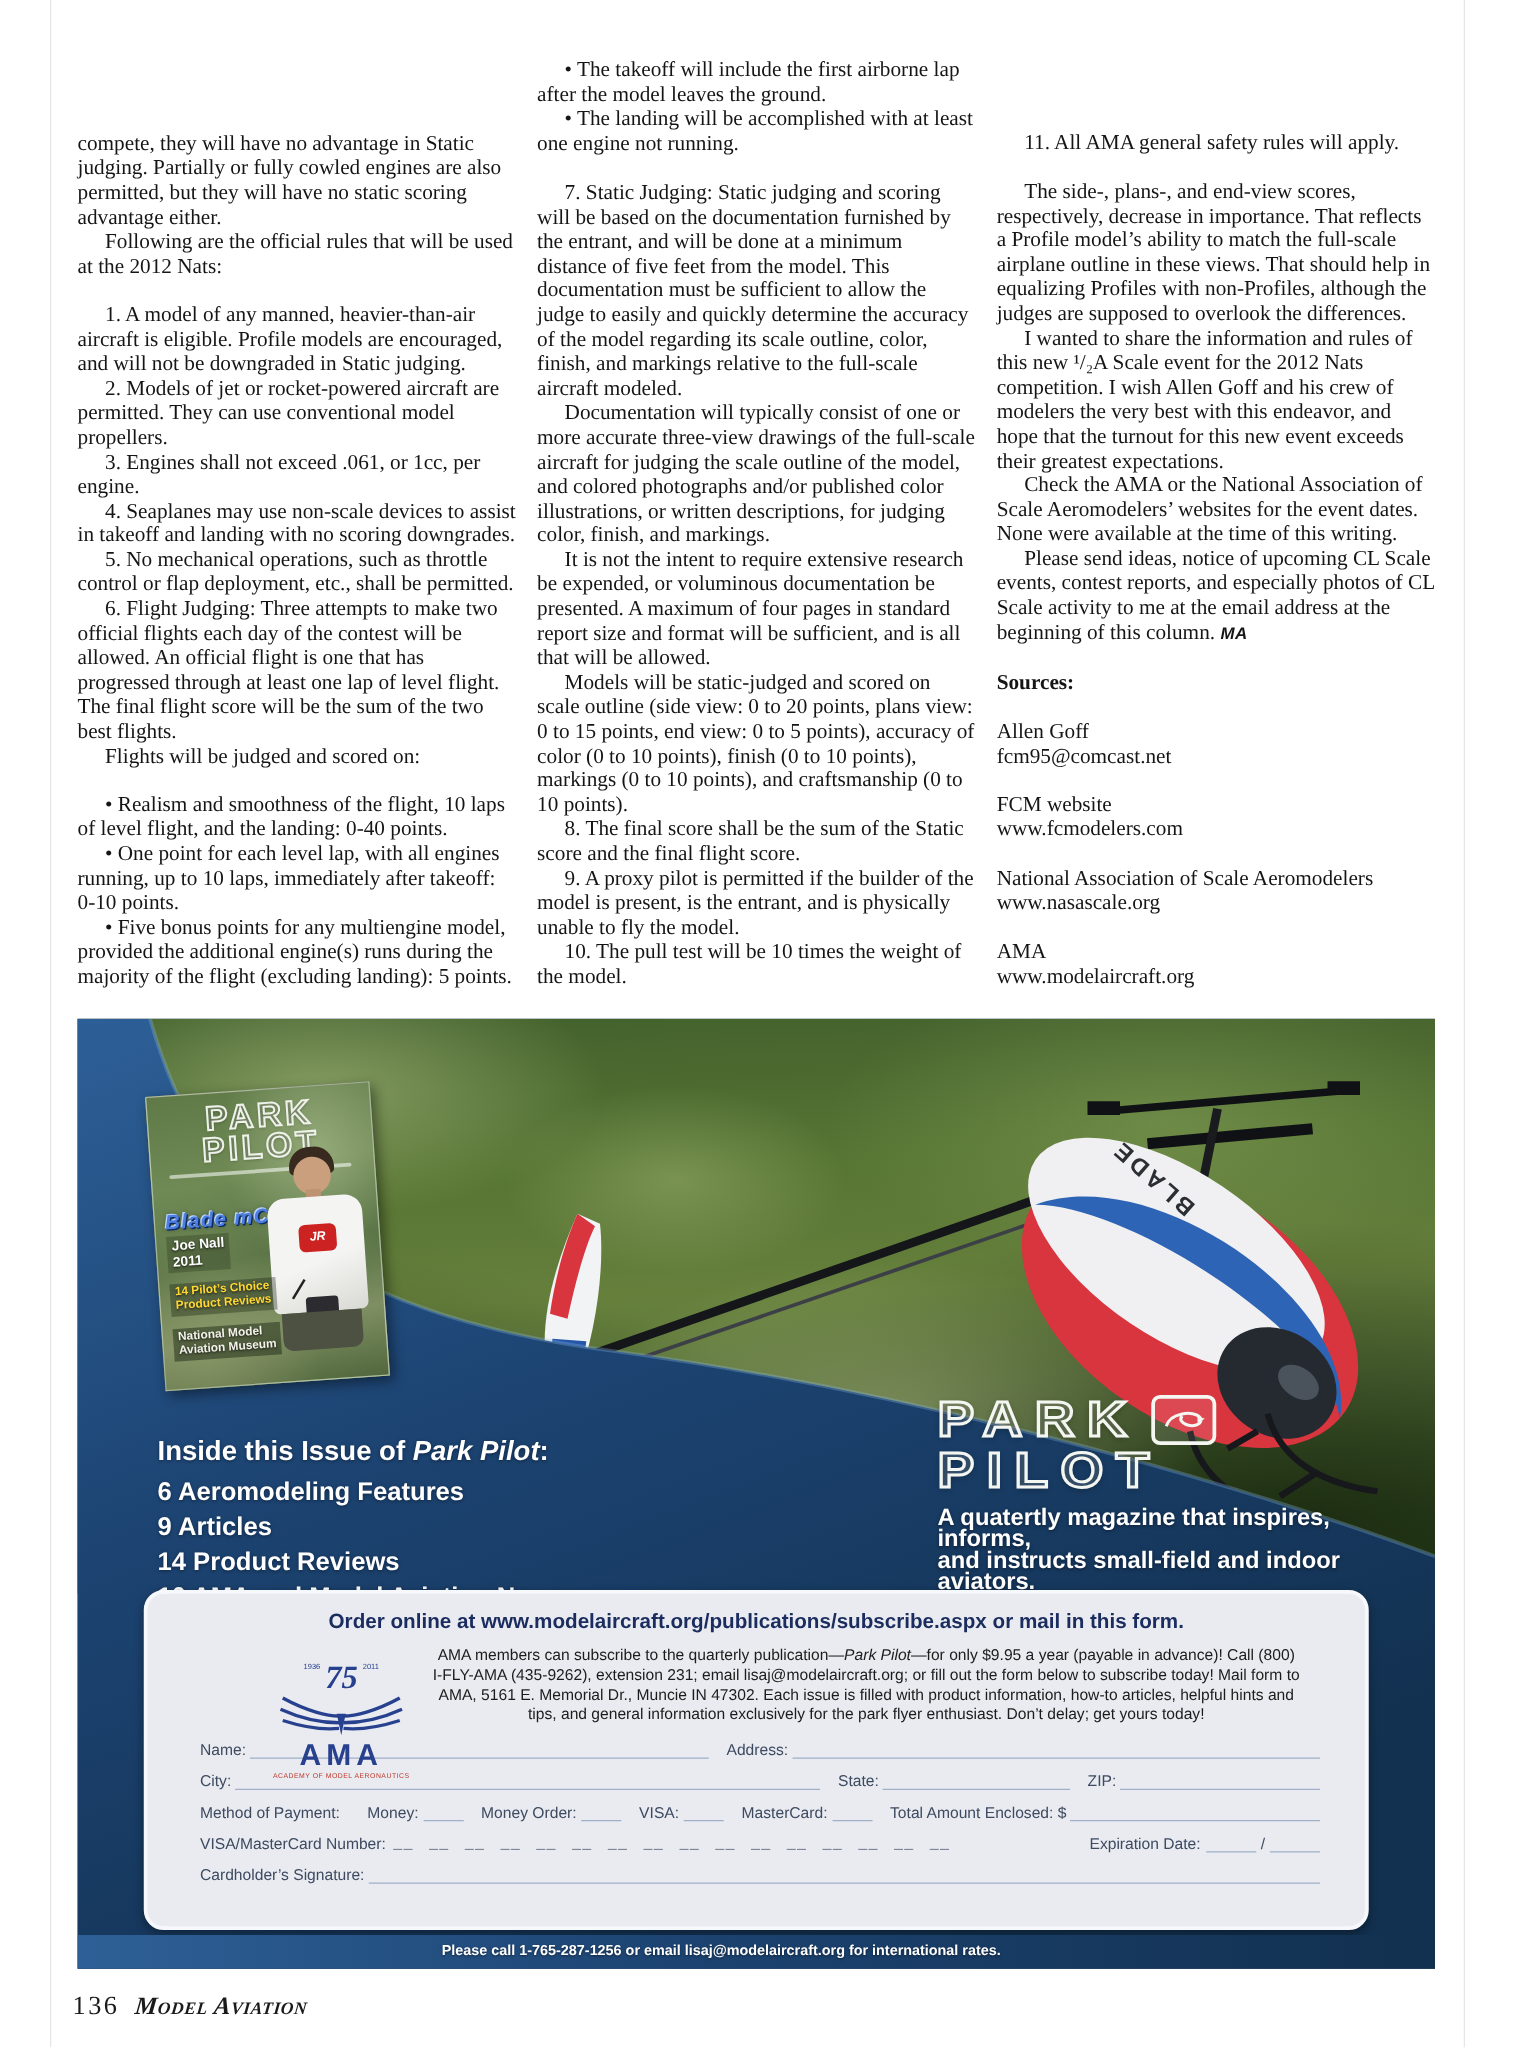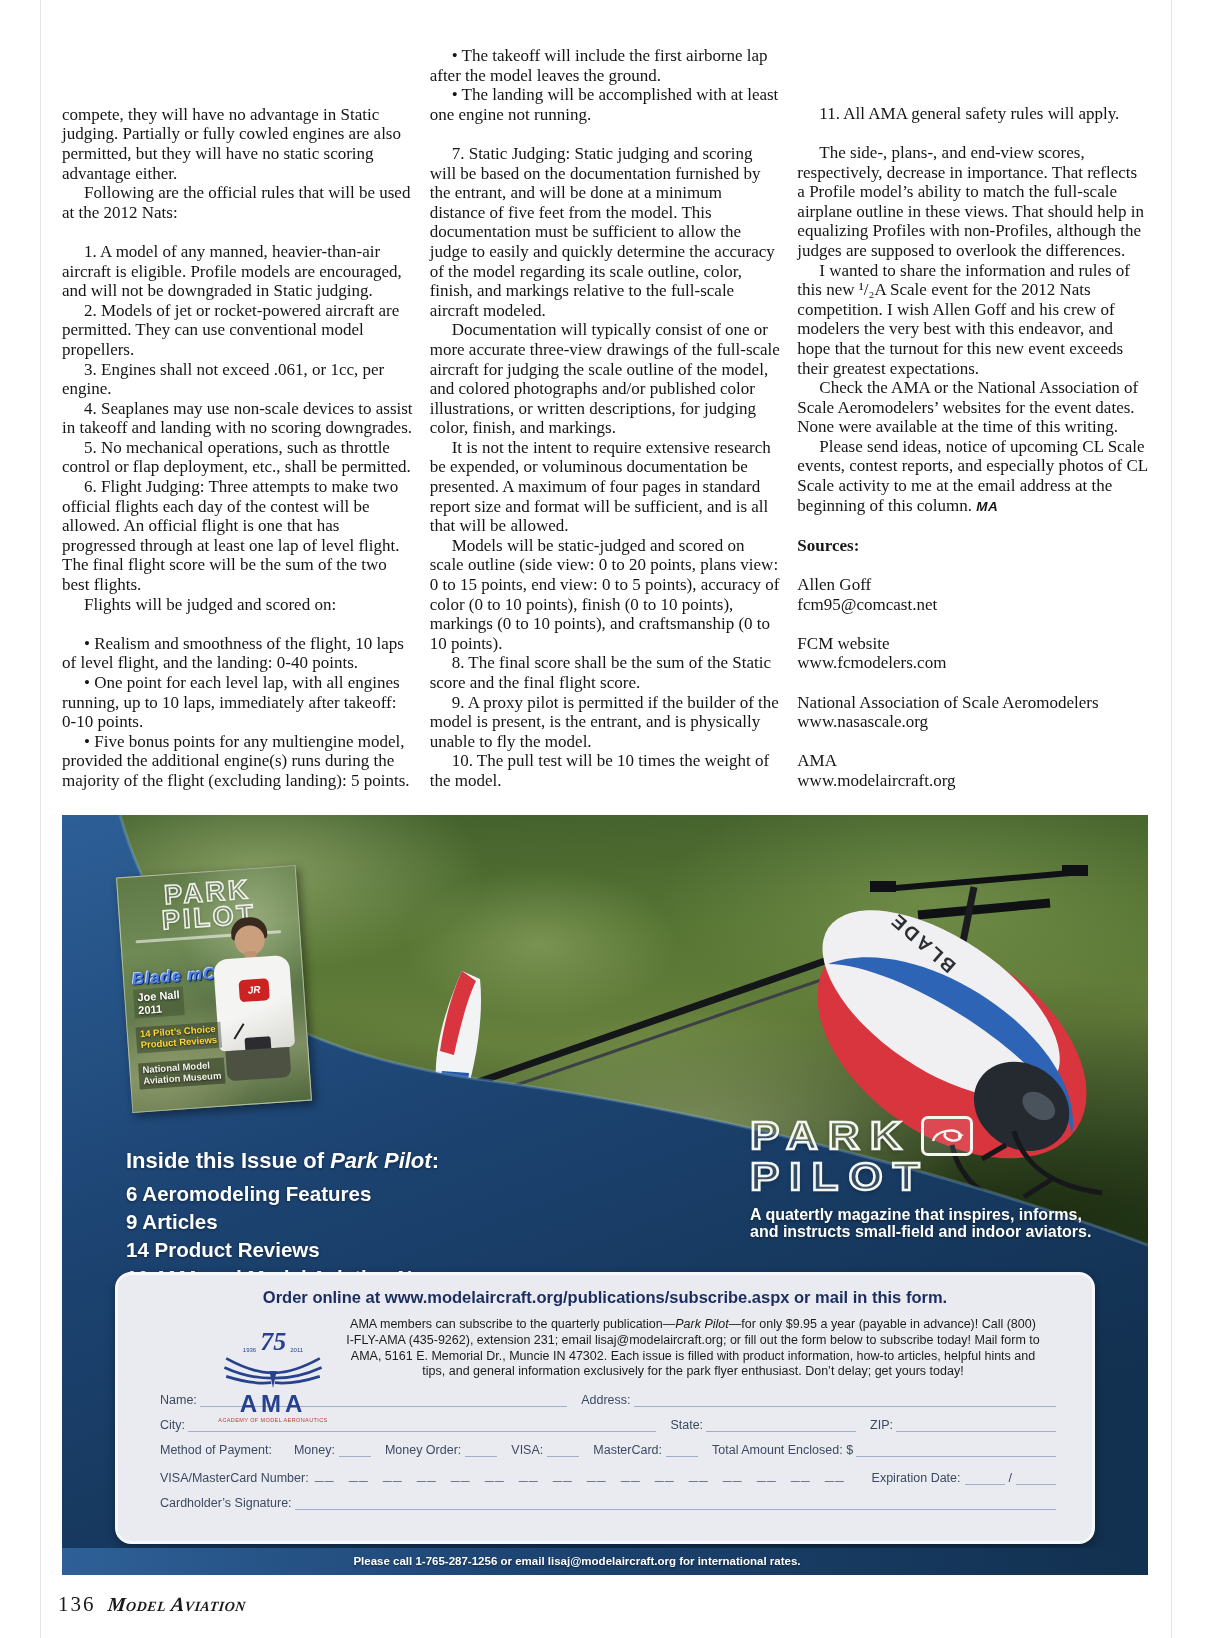--- a/index.html
+++ b/index.html
@@ -75,42 +75,42 @@
   .ins-item{font-size:20.5px;font-weight:bold;line-height:28px;}
 
   
   .pplogo{position:absolute;left:688px;top:300px;width:370px;z-index:3;color:#fff;}
   .pp-line{display:flex;align-items:center;gap:10px;}
   .pp-word{font-weight:bold;font-size:44px;line-height:.94;letter-spacing:10px;
            color:rgba(255,255,255,.14);-webkit-text-stroke:2.6px #f3f6f1;
            text-shadow:0 2px 6px rgba(0,10,0,.35);transform:scaleY(.9);transform-origin:left;}
   .pp-icon{width:46px;height:34px;border:3px solid #f3f6f1;border-radius:7px;
            background:rgba(255,255,255,.10);display:flex;align-items:center;justify-content:center;}
-  .pp-tag{margin-top:8px;font-size:16px;font-weight:bold;line-height:17px;
+  .pp-tag{margin-top:8px;font-size:19px;font-weight:bold;line-height:17px;
           text-shadow:0 1px 3px rgba(0,0,10,.5);}
 
   
   .panel{position:absolute;left:53px;top:457px;width:980px;height:272px;z-index:4;
          background:#e9ebf1;border:3px solid #f7f8fb;border-radius:16px;
          box-shadow:0 3px 8px rgba(0,0,0,.35);box-sizing:border-box;}
   .ord-head{margin-top:13px;text-align:center;font-size:16.5px;font-weight:bold;color:#1b2c5e;}
   .amalogo{position:absolute;left:88px;top:56px;width:134px;text-align:center;color:#27418f;}
-  .ama75{display:flex;align-items:flex-end;justify-content:center;gap:4px;}
+  .ama75{display:flex;justify-content:center;gap:4px;}
   .yr{font-size:6px;color:#27418f;}
   .n75{font-family:"Liberation Serif",serif;font-style:italic;font-size:26px;line-height:22px;font-weight:bold;}
   .amaname{font-size:24px;font-weight:bold;letter-spacing:4px;line-height:22px;}
   .amasub{font-size:5.5px;color:#c0392b;letter-spacing:.4px;margin-top:2px;}
   .intro{margin:10px 52px 0 228px;text-align:center;font-size:12.5px;line-height:15.8px;color:#1c1c1c;}
   .rows{margin:13px 36px 0 42px;font-size:12.5px;color:#3d4a60;}
   .frow{display:flex;align-items:flex-end;margin-bottom:11px;white-space:nowrap;}
   .frow span.lbl{flex:none;}
   .line{border-bottom:1px solid #9fb0c8;height:13px;margin:0 14px 0 3px;}
   .sline{width:32px;border-bottom:1px solid #9fb0c8;height:13px;margin:0 14px 0 4px;flex:none;}
   .xline{width:40px;border-bottom:1px solid #9fb0c8;height:13px;margin:0 4px;flex:none;}
-  .blanks{font-family:"Liberation Mono",monospace;font-size:15px;letter-spacing:1px;
+  .blanks{font-family:"Liberation Mono",monospace;font-size:12px;letter-spacing:1px;
           word-spacing:4px;margin-left:6px;color:#3d4a60;}
   .gap{width:22px;flex:none;}
   .intl-bar{position:absolute;left:0;right:0;bottom:0;height:27px;z-index:4;
             background:linear-gradient(90deg,#2e6097 0%,#1c4371 45%,#12304f 100%);
             color:#fff;font-size:11.5px;font-weight:bold;text-align:center;
             line-height:27px;padding-right:56px;box-sizing:border-box;
             text-shadow:0 1px 2px rgba(0,0,0,.5);}
 
   
   .page-footer{position:absolute;left:58px;top:1592px;display:flex;align-items:baseline;gap:12px;color:#1a1a1a;font-family:Liberation Serif, serif;}

